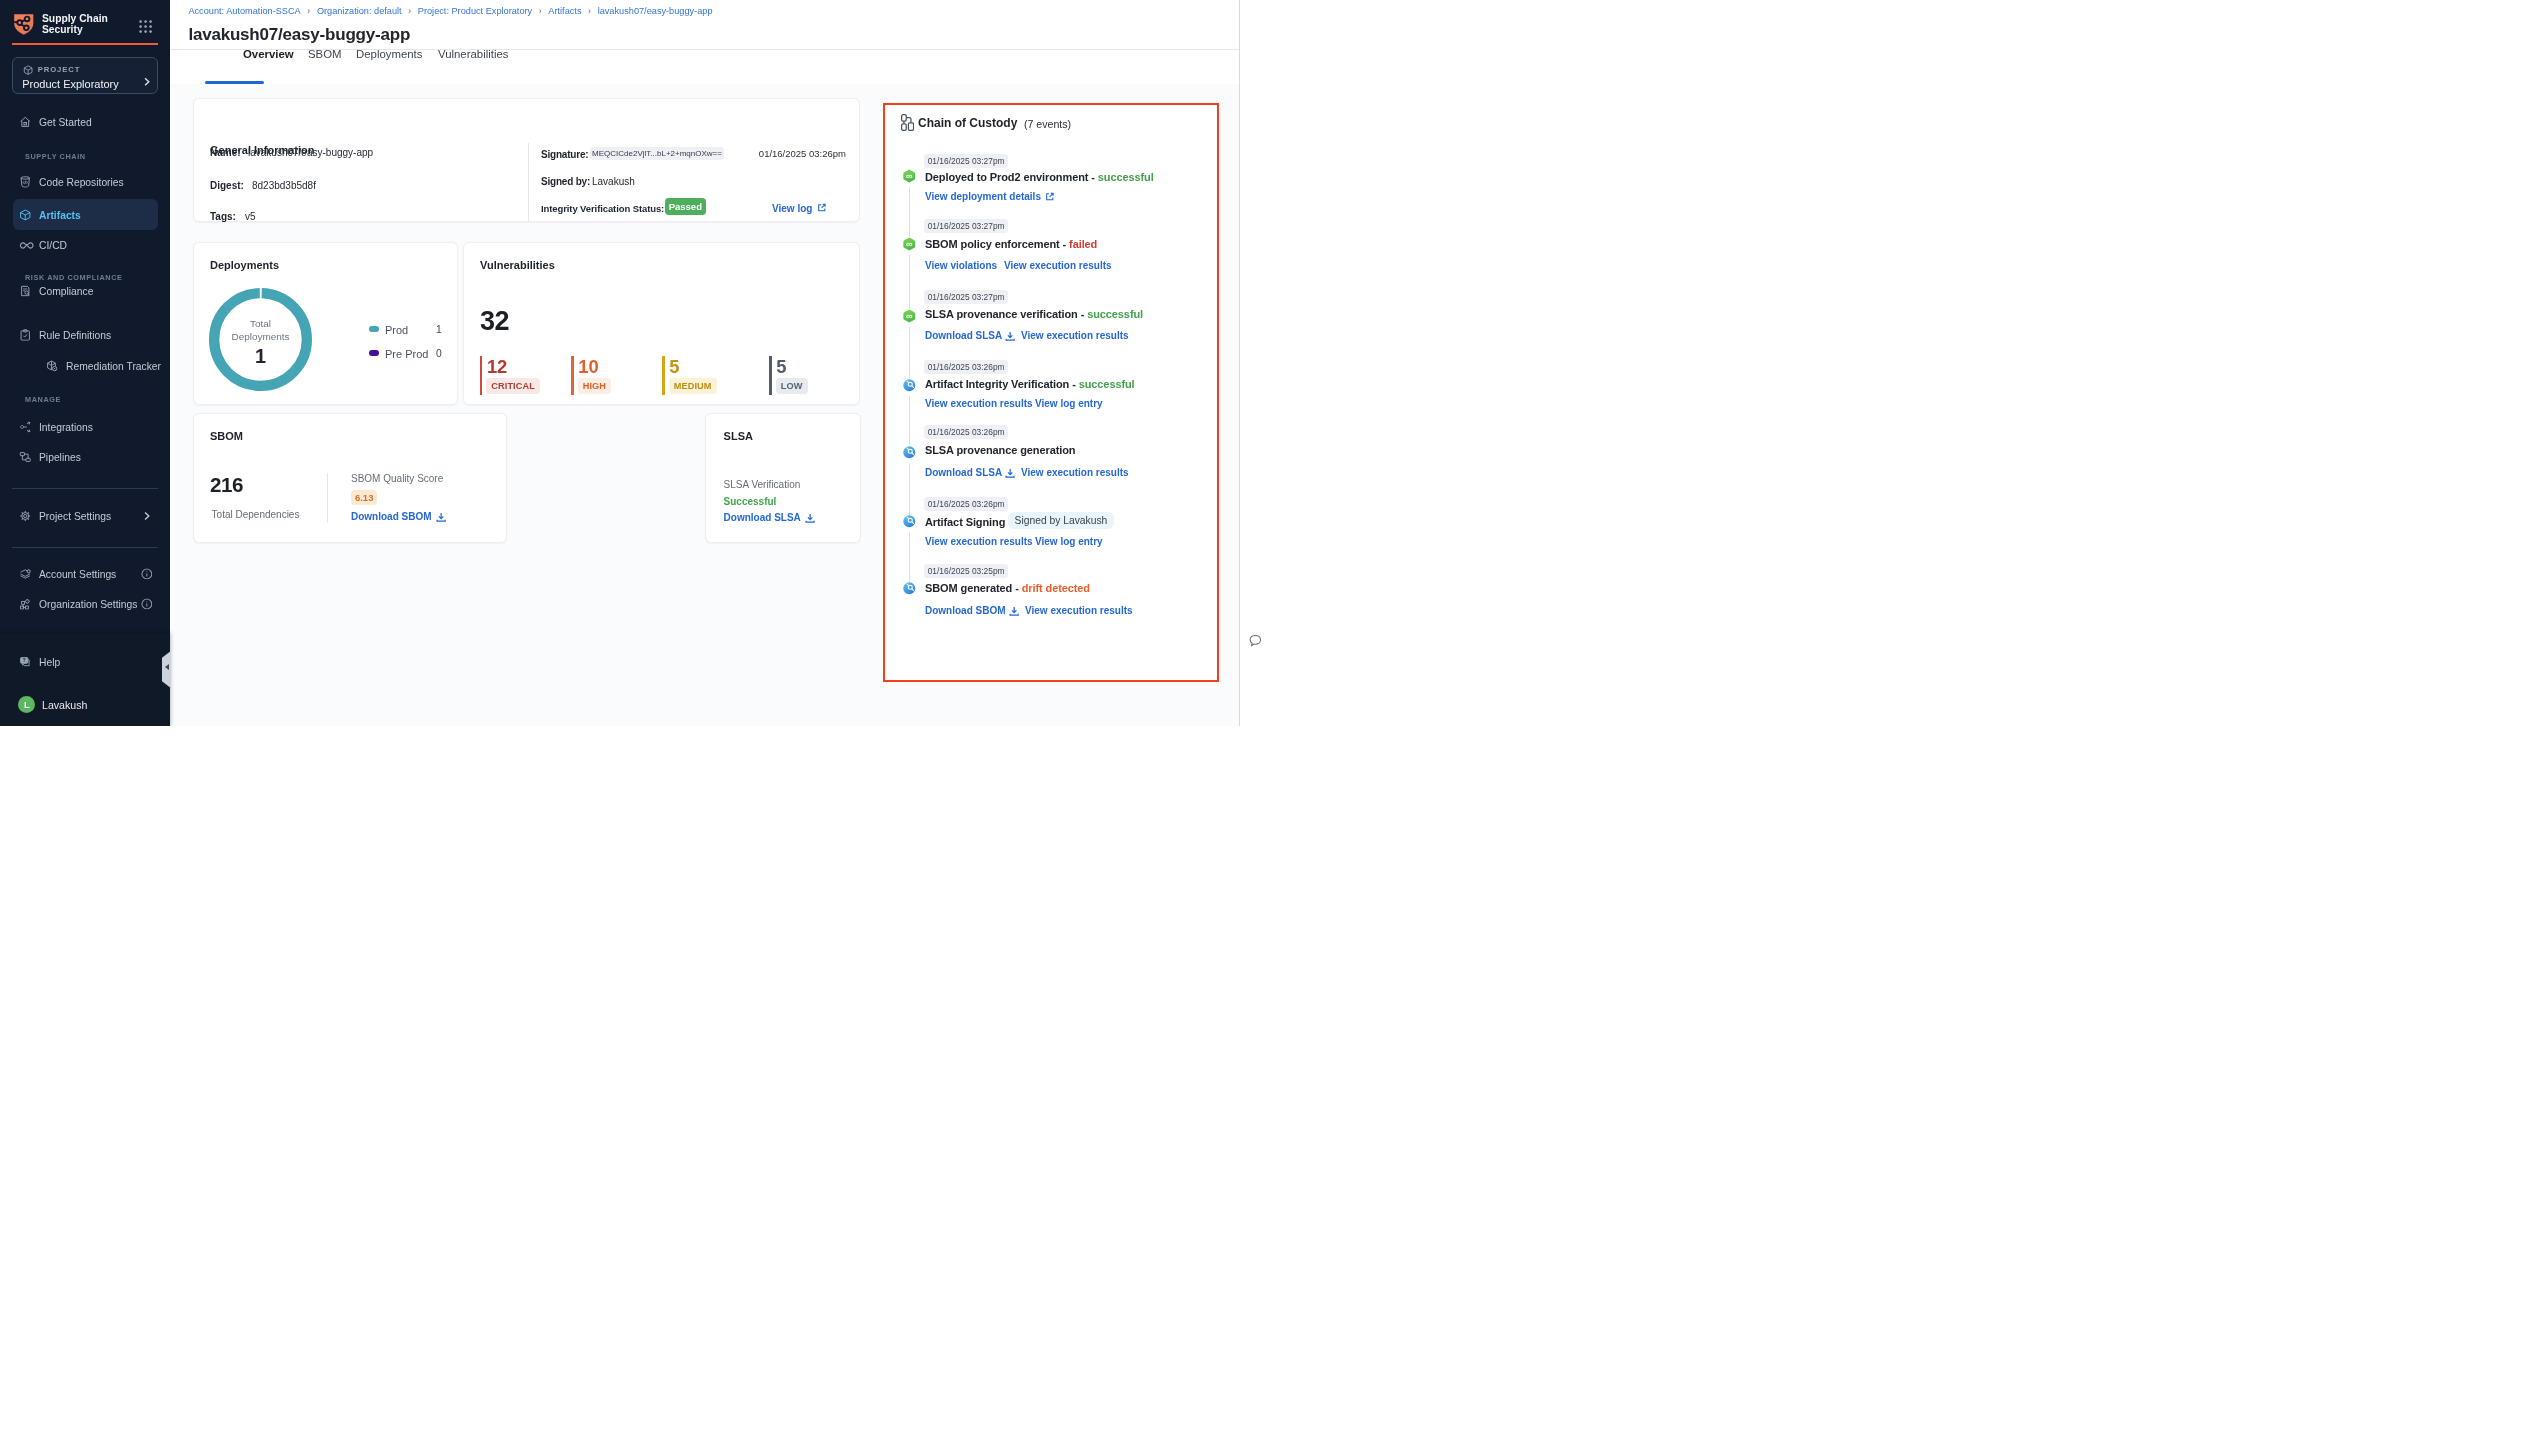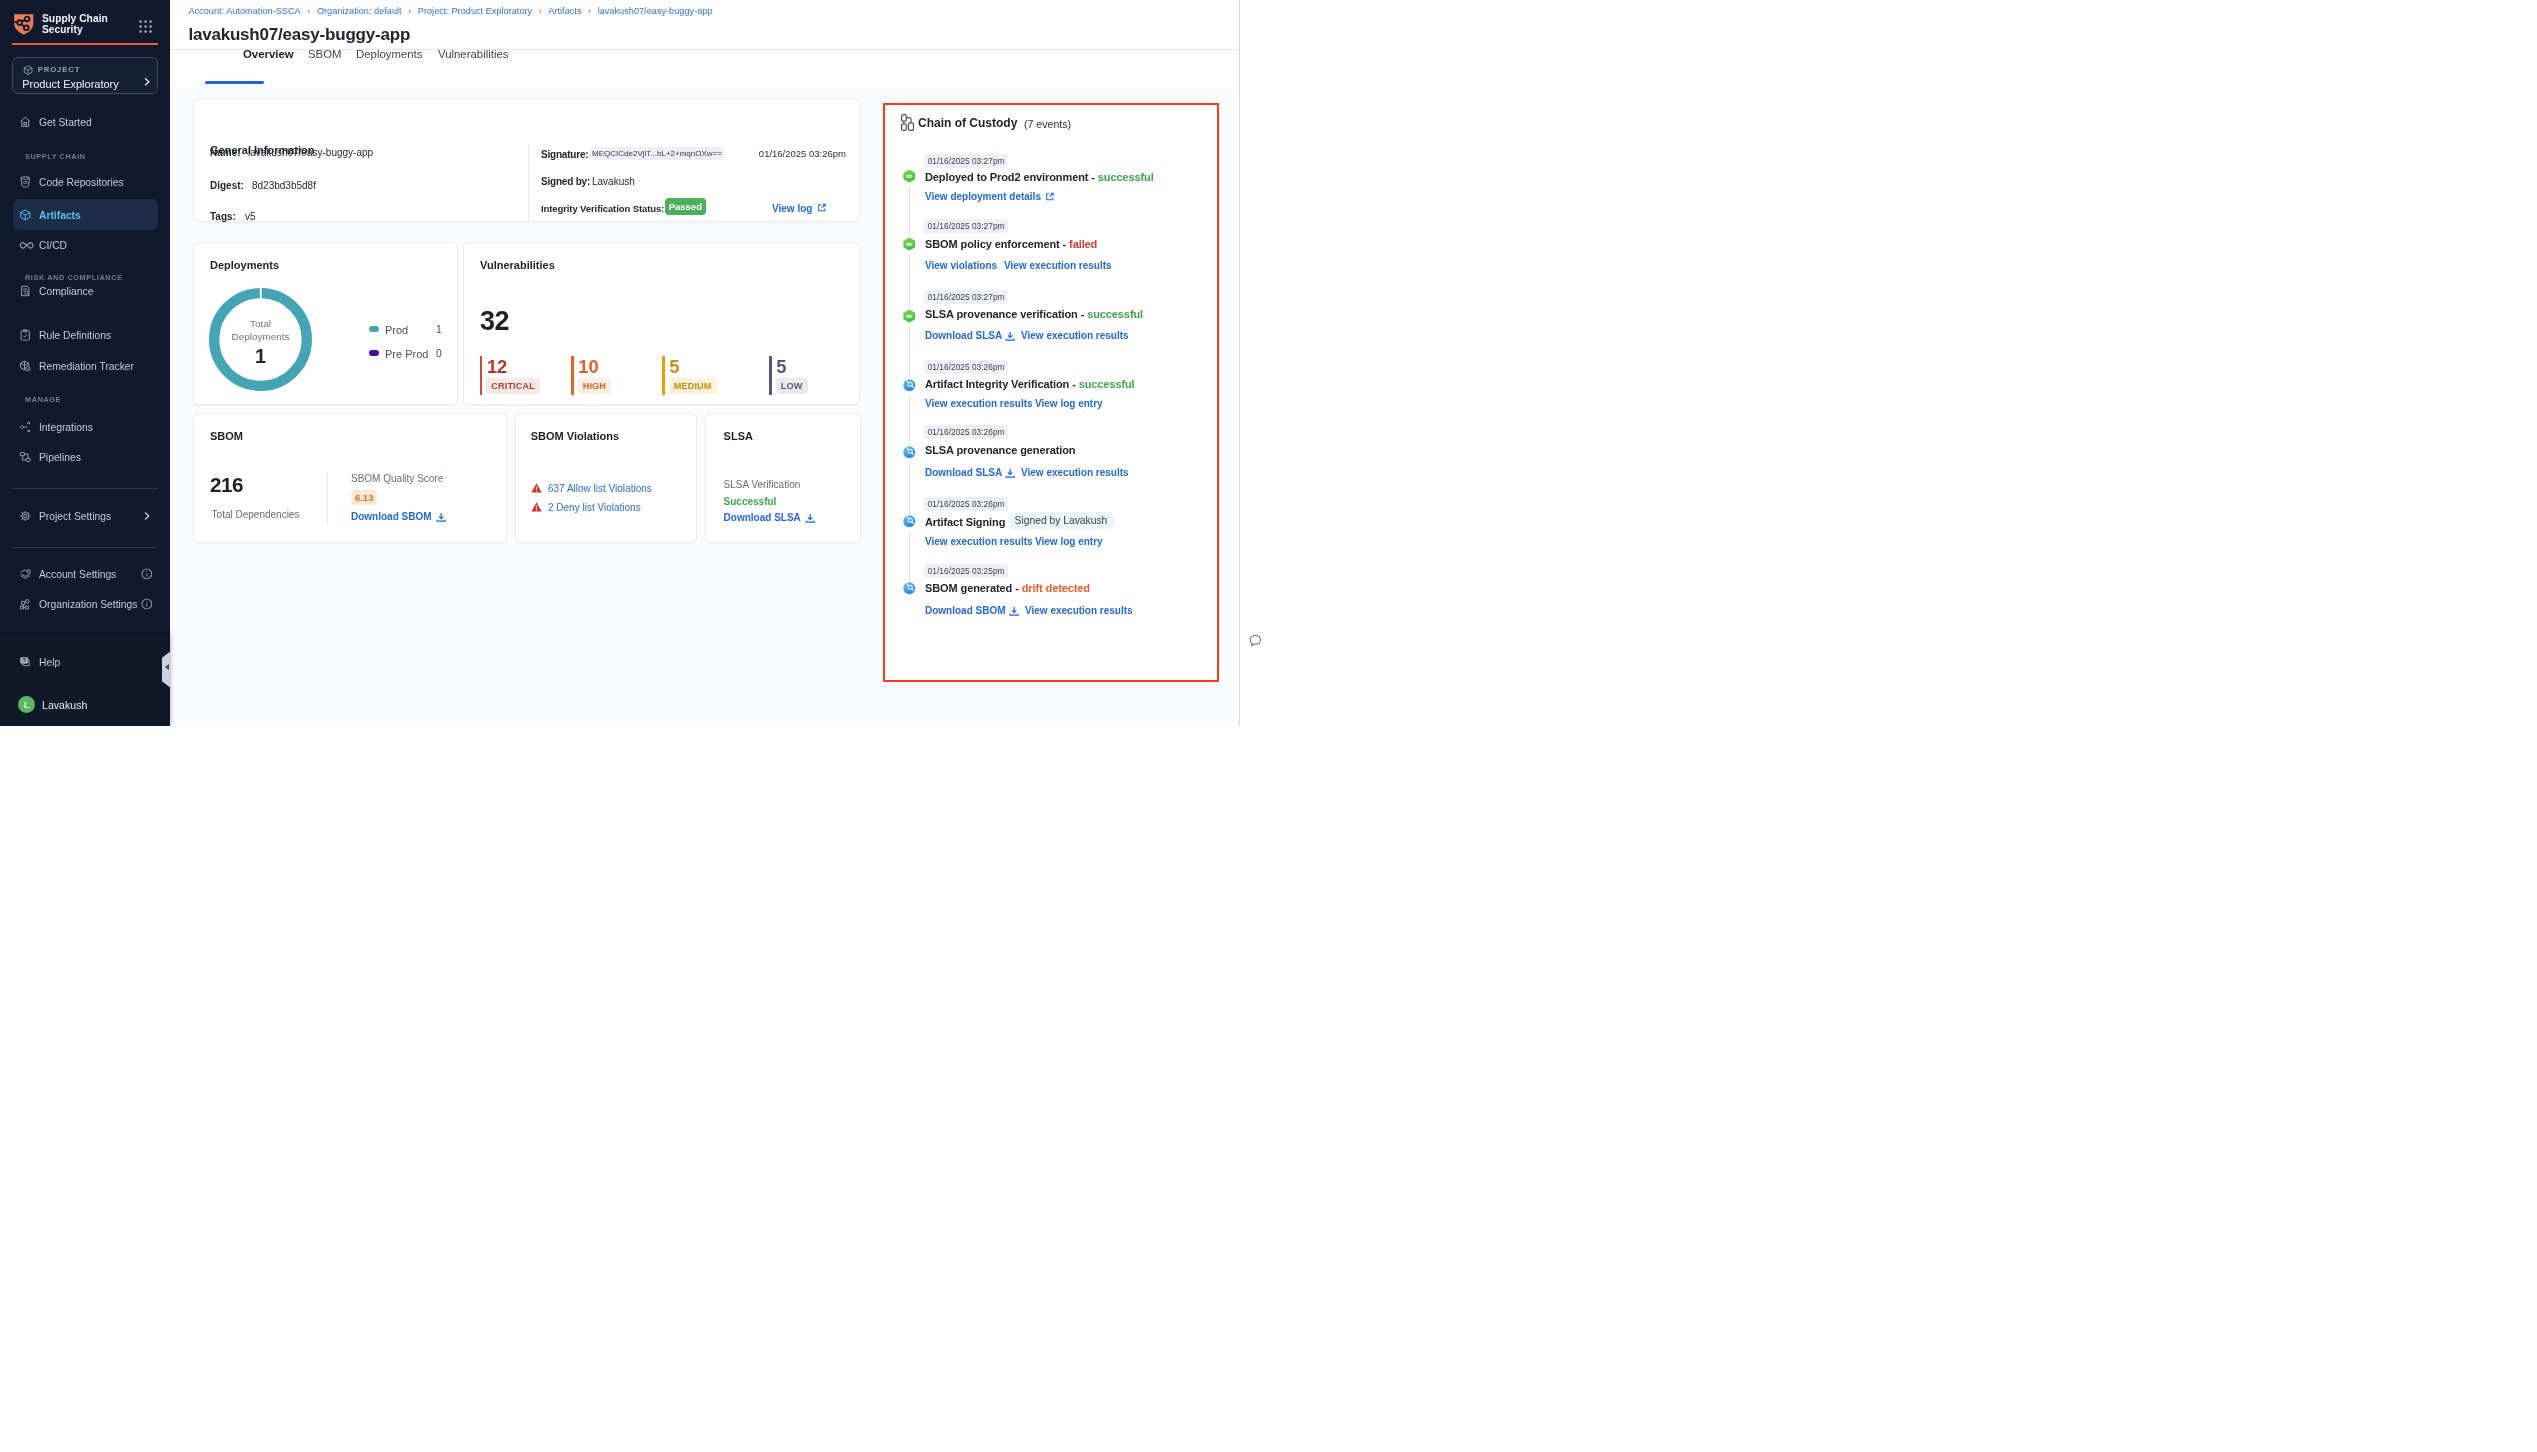--- a/index.html
+++ b/index.html
@@ -130,33 +130,20 @@
     <div class="abs" style="left:17.6px; top:95px; font-size:10px; color:#646d7a;">Total Dependencies</div>
     <div class="abs" style="left:133px; top:59px; width:0.7px; height:50px; background:#e3e6eb;"></div>
     <div class="abs" style="left:157px; top:59px; font-size:10px; color:#646d7a;">SBOM Quality Score</div>
     <div class="abs" style="left:157px; top:76px; width:26.4px; text-align:center; background:#fbe9d4; border-radius:3.7px; padding:2.2px 0; font-size:9.5px; font-weight:bold; color:#d2722a;">6.13</div>
     <div class="abs biglink" style="left:157px; top:97px;">Download SBOM</div>
     <svg class="abs dlic" style="left:242px; top:98px;" width="10.3" height="10.3" viewBox="0 0 14 14" fill="none" stroke="#2668d4" stroke-width="1.7">
           <path d="M7 1.5 V8.5 M4 6 L7 9 L10 6 M1.5 10.5 V12.5 H12.5 V10.5"></path>
         </svg>
   </div>
 
-  <div class="card" style="left:345px; top:413px; width:182px; height:130px;">
-    <div class="cardh" style="left:14.7px; top:16px;">SBOM Violations</div>
-    <svg class="abs" style="left:15.4px; top:69px;" width="11" height="10.3" viewBox="0 0 16 15">
-          <path d="M8 0.5 L15.5 14 H0.5 Z" fill="#c8372d"></path>
-          <path d="M8 5 V9.5 M8 11 V12.5" stroke="#fff" stroke-width="1.6"></path>
-        </svg>
-    <div class="abs" style="left:32px; top:69px; font-size:10px; color:#2e6cd6;">637 Allow list Violations</div>
-    <svg class="abs" style="left:15.4px; top:88px;" width="11" height="10.3" viewBox="0 0 16 15">
-          <path d="M8 0.5 L15.5 14 H0.5 Z" fill="#c8372d"></path>
-          <path d="M8 5 V9.5 M8 11 V12.5" stroke="#fff" stroke-width="1.6"></path>
-        </svg>
-    <div class="abs" style="left:32px; top:88px; font-size:10px; color:#2e6cd6;">2 Deny list Violations</div>
-  </div>
 
   <div class="card" style="left:535px; top:413px; width:156px; height:130px;padding-left:13px;">
     <div class="cardh" style="left:17.6px; top:16px;">SLSA</div>
     <div class="abs" style="left:17.6px; top:65px; font-size:10px; color:#646d7a;">SLSA Verification</div>
     <div class="abs" style="left:17.6px; top:82px; font-size:10px; font-weight:bold; color:#3fa64b;">Successful</div>
     <div class="abs biglink" style="left:17.6px; top:98px;">Download SLSA</div>
     <svg class="abs dlic" style="left:99px; top:99px;" width="10.3" height="10.3" viewBox="0 0 14 14" fill="none" stroke="#2668d4" stroke-width="1.7">
           <path d="M7 1.5 V8.5 M4 6 L7 9 L10 6 M1.5 10.5 V12.5 H12.5 V10.5"></path>
         </svg>
   </div>
@@ -360,21 +347,21 @@
     <div class="tx">Compliance</div>
   </div>
   <div class="navitem" style="top:326px;">
     <svg class="ic" viewBox="0 0 24 24" fill="none" stroke="#9aa4b6" stroke-width="1.8">
           <rect x="4" y="4" width="16" height="18" rx="1.5"></rect>
           <rect x="8.5" y="2" width="7" height="4" rx="1"></rect>
           <path d="M8.5 13.5 L11 16 L15.5 10.5"></path>
         </svg>
     <div class="tx">Rule Definitions</div>
   </div>
-  <div class="navitem" style="top:357px;">
+  <div class="navitem" style="top:357px;margin-left:27px;">
     <svg class="ic" viewBox="0 0 24 24" fill="none" stroke="#9aa4b6" stroke-width="1.8">
           <path d="M10.5 2.5 L18 6.5 V12 M10.5 2.5 L3 6.5 V15.5 L10.5 19.5 V11 M10.5 2.5 V11 M3 6.5 L10.5 11 M18 6.5 L10.5 11"></path>
           <circle cx="16.5" cy="17" r="4.2"></circle>
           <path d="M15 15.5 L18 18.5 M18 15.5 L15 18.5" stroke-width="1.4"></path>
         </svg>
     <div class="tx">Remediation Tracker</div>
   </div>
   <div class="navlbl" style="top:395px;">MANAGE</div>
   <div class="navitem" style="top:418px;">
     <svg class="ic" viewBox="0 0 24 24" fill="none" stroke="#9aa4b6" stroke-width="1.7">

